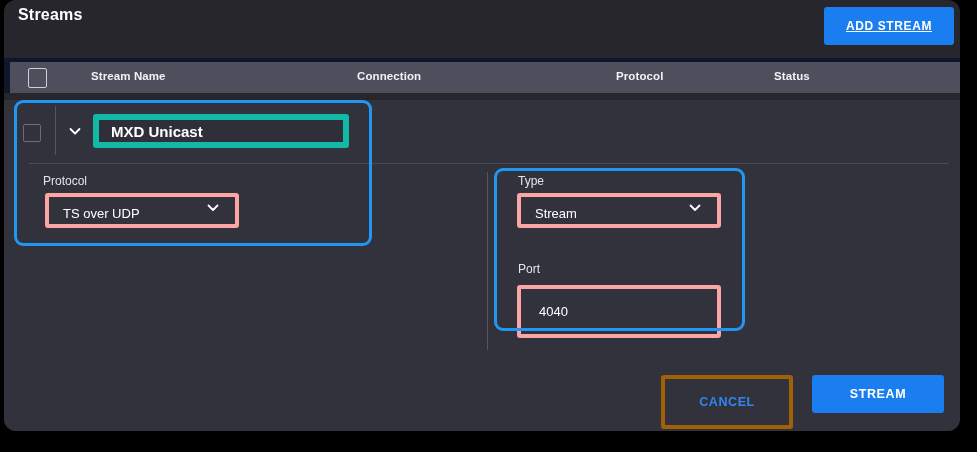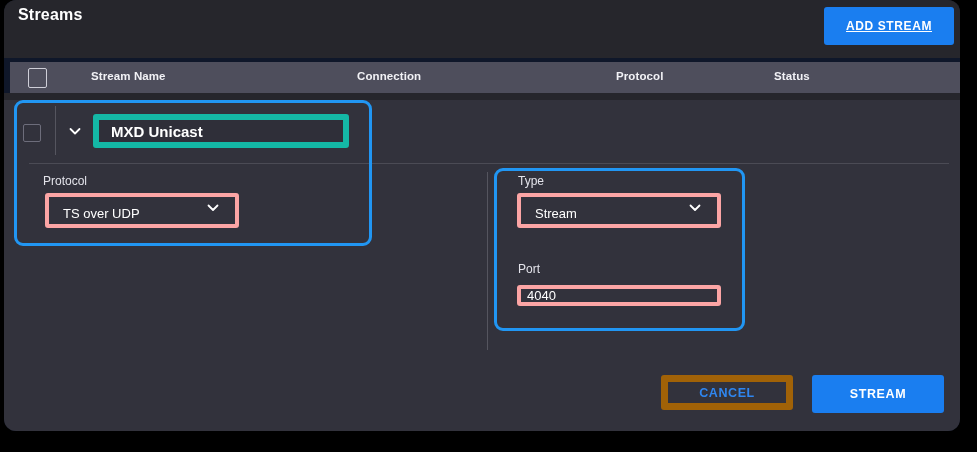--- a/index.html
+++ b/index.html
@@ -112,39 +112,39 @@
 
   
   .ctrl{
     position:absolute;background:#32323c;
     border:4px solid #fca5a5;border-radius:3px;
     color:#ffffff;font-size:13px;font-family:inherit;
     box-sizing:border-box;outline:none;
   }
   #protocol-select{left:41px;top:193px;width:194px;height:35px;padding-left:14px;line-height:33px;cursor:pointer;}
   #type-select{left:513px;top:193px;width:204px;height:35px;padding-left:14px;line-height:33px;cursor:pointer;}
-  #port-input{left:513px;top:285px;width:204px;height:21px;padding-left:6px;}
+  #port-input{left:513px;top:285px;width:204px;height:53px;padding-left:18px;}
 
   .chev-in-ctrl{
     position:absolute;right:14px;top:50%;transform:translateY(-50%);
     pointer-events:none;
   }
 
   
   .focus-ring{
     position:absolute;border:3px solid #2196f3;border-radius:9px;
     pointer-events:none;
   }
   #ring-left{left:10px;top:100px;width:352px;height:140px;}
   #ring-right{left:490px;top:168px;width:245px;height:157px;}
 
   
   #cancel-btn{
-    position:absolute;left:657px;top:375px;width:132px;height:35px;
-    background:transparent;border:7px solid #a16207;border-radius:3px;
+    position:absolute;left:657px;top:375px;width:132px;height:54px;
+    background:transparent;border:4px solid #a16207;border-radius:3px;
     color:#2f86f0;font-size:12.5px;font-weight:bold;letter-spacing:.6px;
     font-family:inherit;cursor:pointer;
   }
   #create-btn{
     position:absolute;left:808px;top:375px;width:132px;height:38px;
     background:#1a7ef0;border:none;border-radius:3px;
     color:#ffffff;font-size:12.5px;font-weight:bold;letter-spacing:.6px;
     font-family:inherit;cursor:pointer;
   }
 </style>

